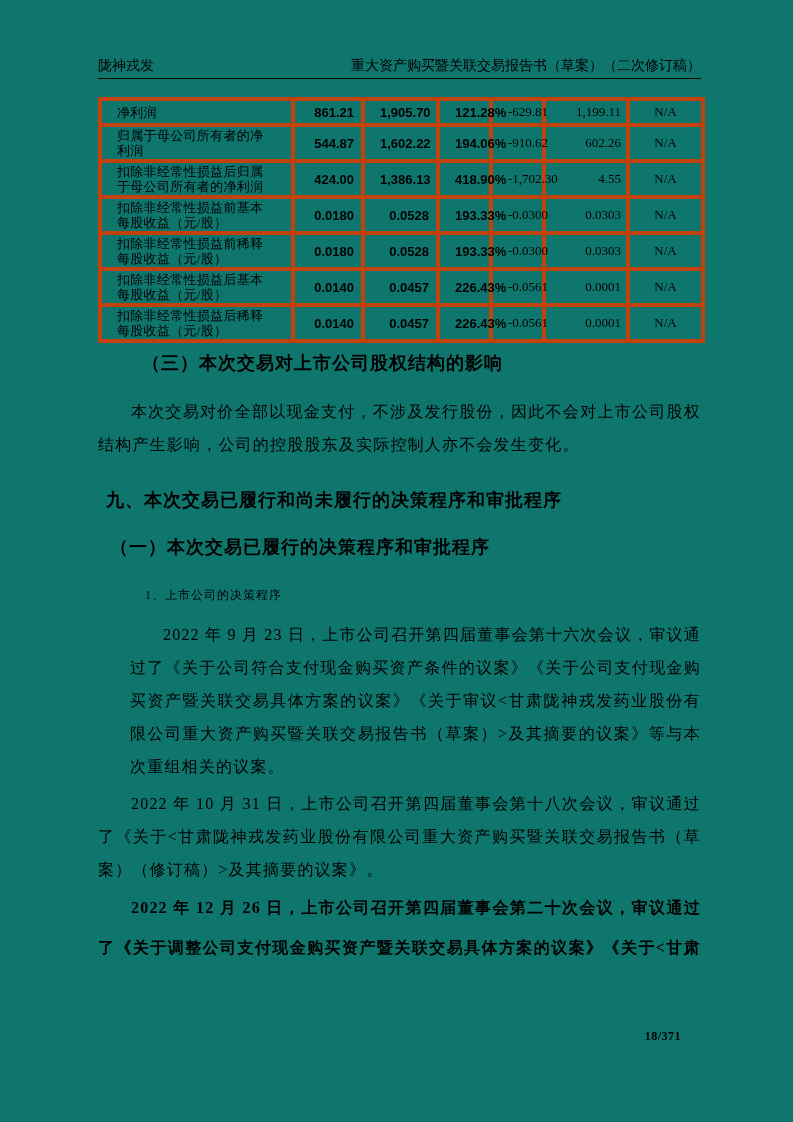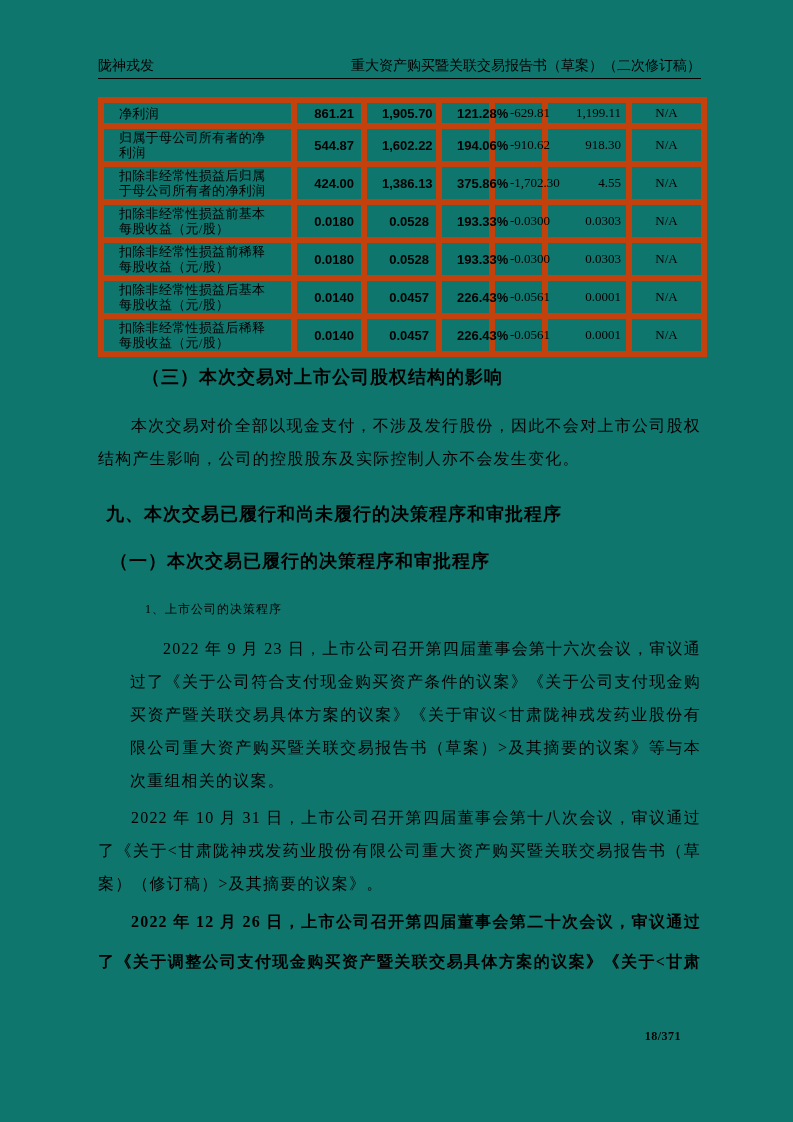--- a/index.html
+++ b/index.html
@@ -16,21 +16,21 @@
     display:flex; justify-content:space-between; align-items:flex-end;
     padding-top:57px; padding-bottom:4px; border-bottom:1.5px solid #000;
     font-size:14px; line-height:17px;
   }
 
   
   table.fin {
     width:100%; table-layout:fixed; border-collapse:collapse; margin-top:18px;
     border-top:3px solid #000; border-bottom:3px solid #000;
   }
-  .fin td { border:6px solid #c2410c; font-size:13px; padding:1px 15px; vertical-align:middle; }
+  .fin td { border:4px solid #c2410c; font-size:13px; padding:1px 15px; vertical-align:middle; }
   .fin td.lbl { text-align:left; line-height:15px; letter-spacing:0.3px; }
   .fin td.nb  { font-family:"Liberation Sans","DejaVu Sans",sans-serif; font-weight:bold; text-align:right; padding-right:7px; }
   .fin td.nr  { text-align:right; padding-right:5px; }
   .fin td.na  { text-align:center; }
   .fin tr.sr  { height:26px; }
   .fin tr.tl  { height:32px; }
 
   
   .para {
     font-size:16px; line-height:33px; letter-spacing:1.2px;
@@ -95,28 +95,28 @@
           <td class="nr">-629.81</td>
           <td class="nr">1,199.11</td>
           <td class="na">N/A</td>
         </tr>
         <tr class="sr">
           <td class="lbl">归属于母公司所有者的净利润</td>
           <td class="nb">544.87</td>
           <td class="nb">1,602.22</td>
           <td class="nb">194.06%</td>
           <td class="nr">-910.62</td>
-          <td class="nr">918.30</td>
+          <td class="nr">602.26</td>
           <td class="na">N/A</td>
         </tr>
         <tr class="tl">
           <td class="lbl">扣除非经常性损益后归属于母公司所有者的净利润</td>
           <td class="nb">424.00</td>
           <td class="nb">1,386.13</td>
-          <td class="nb">375.86%</td>
+          <td class="nb">418.90%</td>
           <td class="nr">-1,702.30</td>
           <td class="nr">4.55</td>
           <td class="na">N/A</td>
         </tr>
         <tr class="tl">
           <td class="lbl">扣除非经常性损益前基本每股收益（元/股）</td>
           <td class="nb">0.0180</td>
           <td class="nb">0.0528</td>
           <td class="nb">193.33%</td>
           <td class="nr">-0.0300</td>

